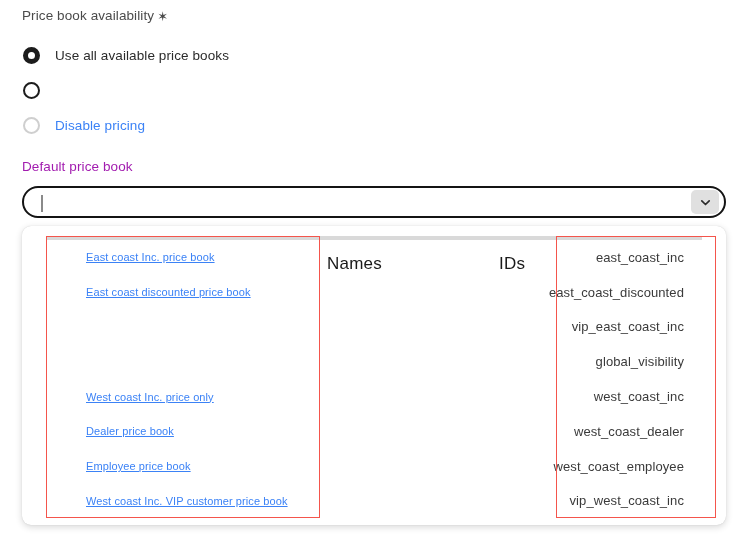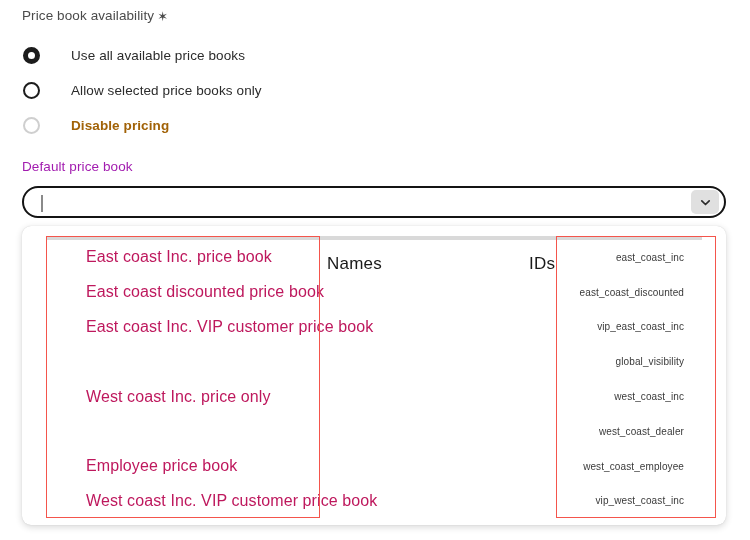--- a/index.html
+++ b/index.html
@@ -65,25 +65,25 @@
     border-color: #1c1c1c;
     background: #ffffff;
   }
   .radio-mark.disabled {
     border-color: #cfcfcf;
   }
 
   .radio-label {
     font-size: 13.5px;
     color: #2b2b2b;
-    margin-left: 31px;
-    white-space: nowrap;
-    letter-spacing: 0.1px;
-  }
-  .radio-label.disabled { color: #a16207; font-weight: bold; }
+    margin-left: 15px;
+    white-space: nowrap;
+    letter-spacing: 0.1px;
+  }
+  .radio-label.disabled { color: #3b82f6; }
 
   
   .field-label {
     position: absolute;
     left: 22px;
     top: 159px;
     font-size: 13.5px;
     color: #a21caf;
     letter-spacing: 0.1px;
     white-space: nowrap;
@@ -160,33 +160,34 @@
   }
 
   .option-row {
     position: relative;
     height: 34.8px;
     display: flex;
     align-items: center;
     cursor: pointer;
   }
   .option-name {
-    font-size: 16px;
-    color: #be185d;
+    font-size: 11px;
+    color: #3b82f6;
     white-space: nowrap;
     letter-spacing: 0.1px;
     padding-left: 40px;
     box-sizing: border-box;
+    text-decoration: underline;
   }
   .option-row.nested .option-name { }
 
   .option-id {
     position: absolute;
     right: 18px;
-    font-size: 10px;
+    font-size: 13px;
     color: #3a3a3a;
     white-space: nowrap;
     letter-spacing: 0.1px;
   }
 
   
   .anno-box {
     position: absolute;
     border: 1.6px solid #f4554c;
     box-sizing: border-box;
@@ -196,39 +197,38 @@
   .anno-box.ids   { left: 556px; top: 236px; width: 160px; height: 282px; }
 
   .anno-label {
     position: absolute;
     font-size: 17px;
     color: #1a1a1a;
     letter-spacing: 0.2px;
     white-space: nowrap;
   }
   .anno-label.names { left: 327px; top: 254px; }
-  .anno-label.ids   { left: 529px; top: 254px; }
+  .anno-label.ids   { left: 499px; top: 254px; }
 </style>
 </head>
 <body>
 
 <div class="group-label">
   <span>Price book availability</span><span class="req-star">✶</span>
 </div>
 
 <div class="radio-group">
 
   <div class="radio-row">
     <span class="radio-mark checked"></span>
     <span class="radio-label">Use all available price books</span>
   </div>
 
   <div class="radio-row">
     <span class="radio-mark"></span>
-    <span class="radio-label">Allow selected price books only</span>
   </div>
 
   <div class="radio-row disabled">
     <span class="radio-mark disabled"></span>
     <span class="radio-label disabled">Disable pricing</span>
   </div>
 
 </div>
 
 <div class="field-label">Default price book</div>
@@ -247,31 +247,31 @@
   <div class="listbox" id="listbox">
       <div class="option-row">
         <span class="option-name">East coast Inc. price book</span>
         <span class="option-id">east_coast_inc</span>
       </div>
       <div class="option-row nested">
         <span class="option-name">East coast discounted price book</span>
         <span class="option-id">east_coast_discounted</span>
       </div>
       <div class="option-row">
-        <span class="option-name">East coast Inc. VIP customer price book</span>
         <span class="option-id">vip_east_coast_inc</span>
       </div>
       <div class="option-row">
         <span class="option-id">global_visibility</span>
       </div>
       <div class="option-row">
         <span class="option-name">West coast Inc. price only</span>
         <span class="option-id">west_coast_inc</span>
       </div>
       <div class="option-row nested">
+        <span class="option-name">Dealer price book</span>
         <span class="option-id">west_coast_dealer</span>
       </div>
       <div class="option-row nested">
         <span class="option-name">Employee price book</span>
         <span class="option-id">west_coast_employee</span>
       </div>
       <div class="option-row">
         <span class="option-name">West coast Inc. VIP customer price book</span>
         <span class="option-id">vip_west_coast_inc</span>
       </div>

